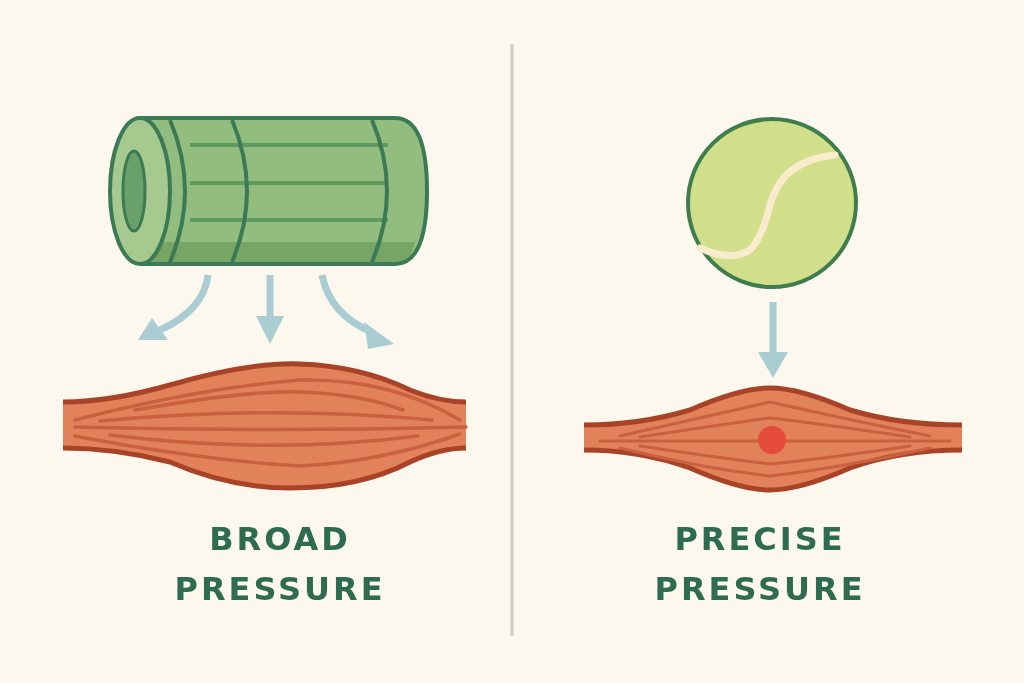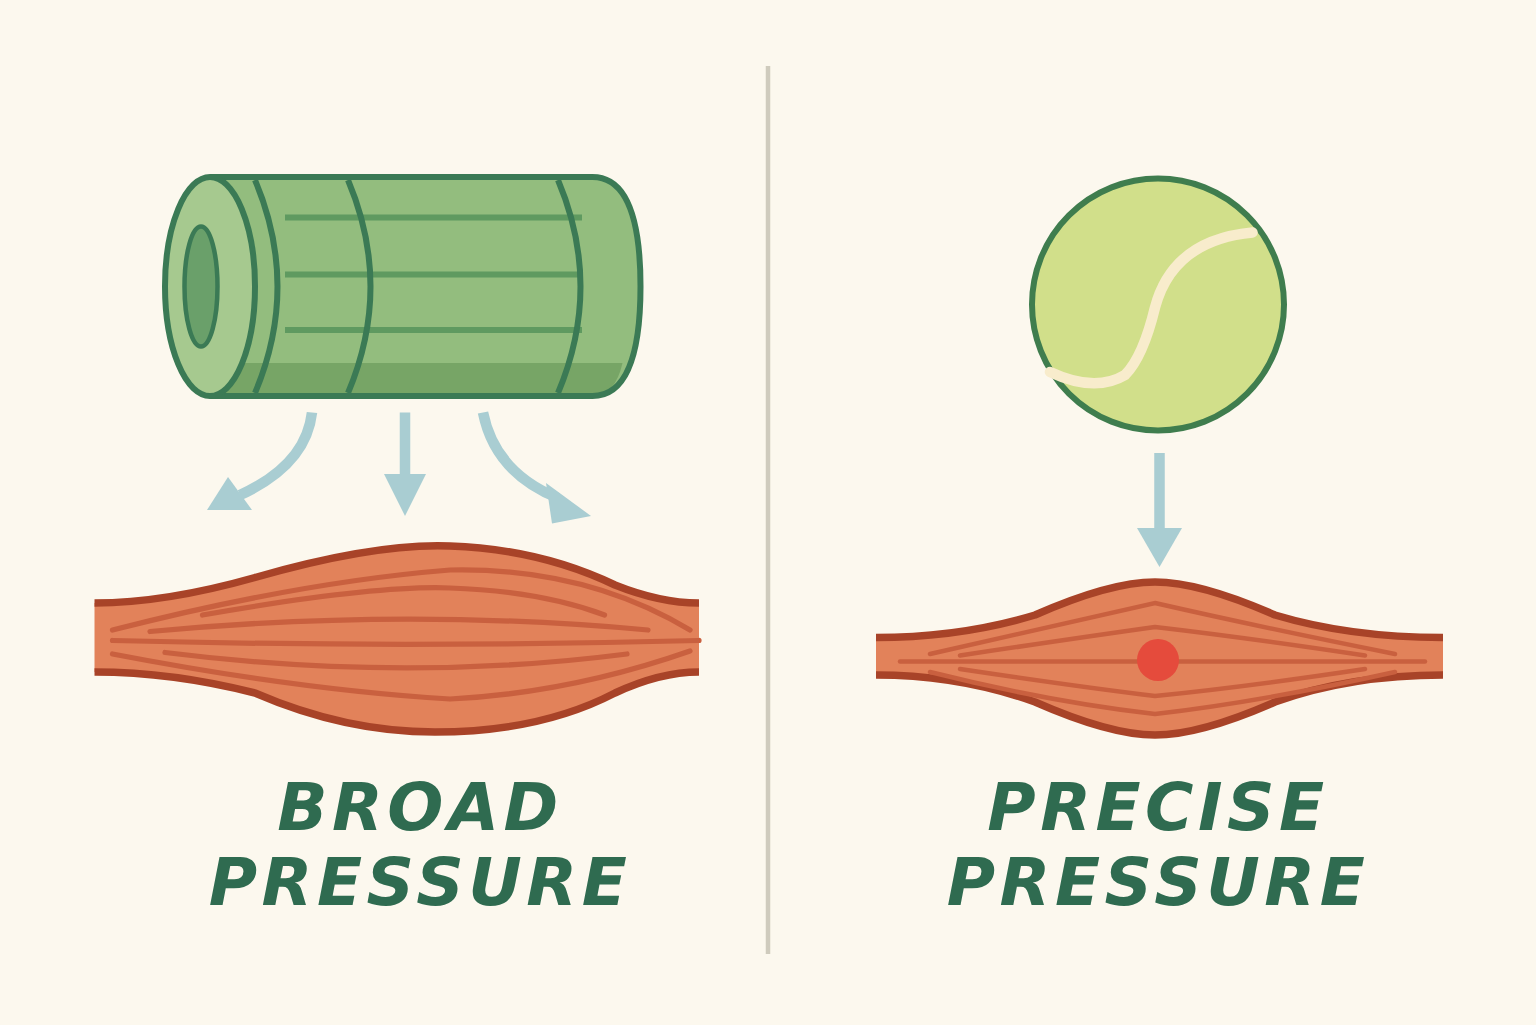--- a/index.html
+++ b/index.html
@@ -10,28 +10,27 @@
       position: relative;
     }
     .stage { position: absolute; left: 0; top: 0; width: 1024px; height: 683px; }
     svg.art { position: absolute; left: 0; top: 0; }
     .label {
       position: absolute;
       text-align: center;
       font-family: "DejaVu Sans", sans-serif;
       font-weight: bold;
       color: #2f6b50;
-      font-size: 44px;
+      font-size: 32px;
       line-height: 50px;
       letter-spacing: 3px;
-      font-style: italic;
     }
     .label span { display: block; }
     .label-left { left: 90px; width: 380px; top: 514px; }
-    .label-right { left: 572px; width: 400px; top: 514px; }
+    .label-right { left: 560px; width: 400px; top: 514px; }
   </style>
 </head>
 <body>
 
 <div class="stage">
   <svg class="art" width="1024" height="683" viewBox="0 0 1024 683">
 
     <line x1="512" y1="44" x2="512" y2="636" stroke="#cfcbbd" stroke-width="3"></line>
 
     <g>

